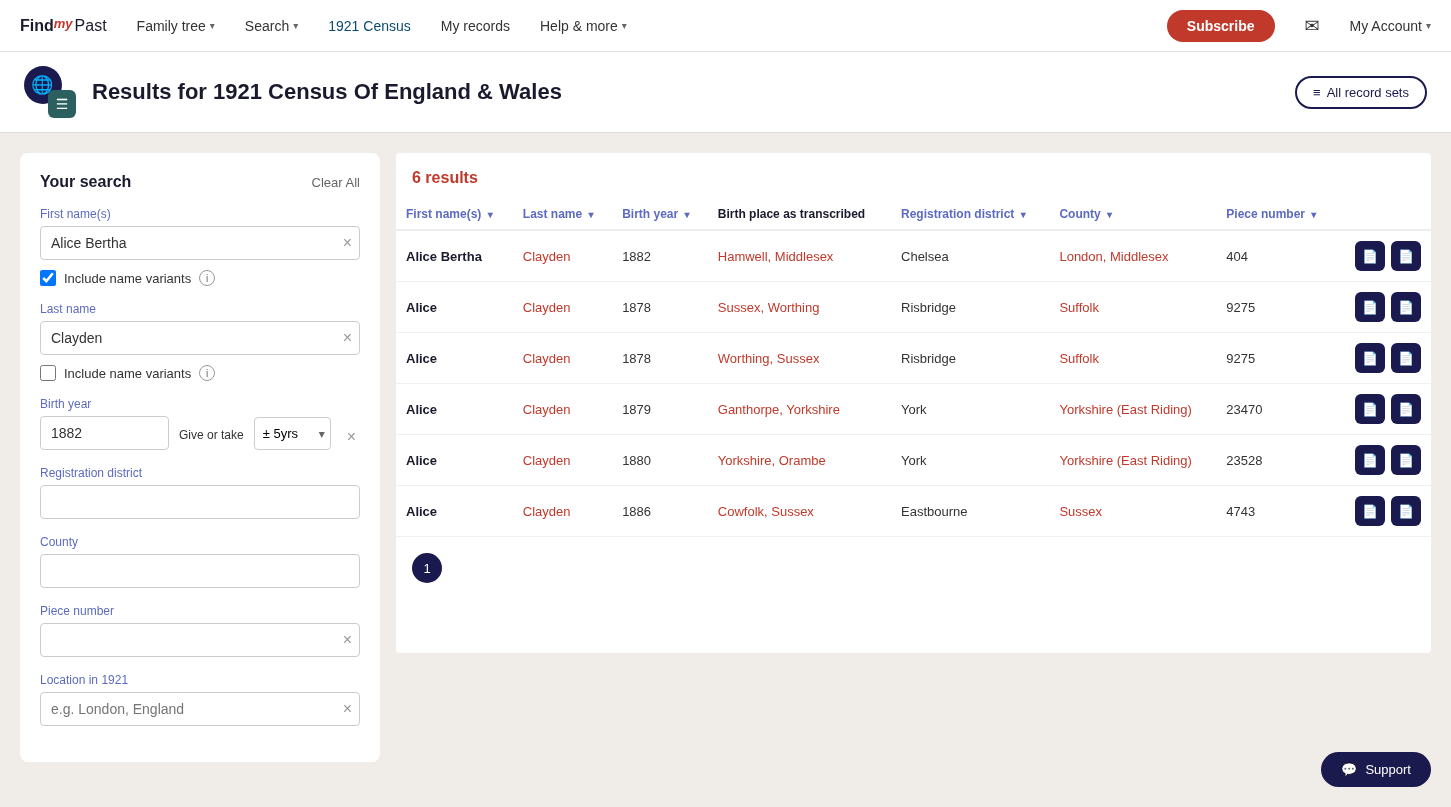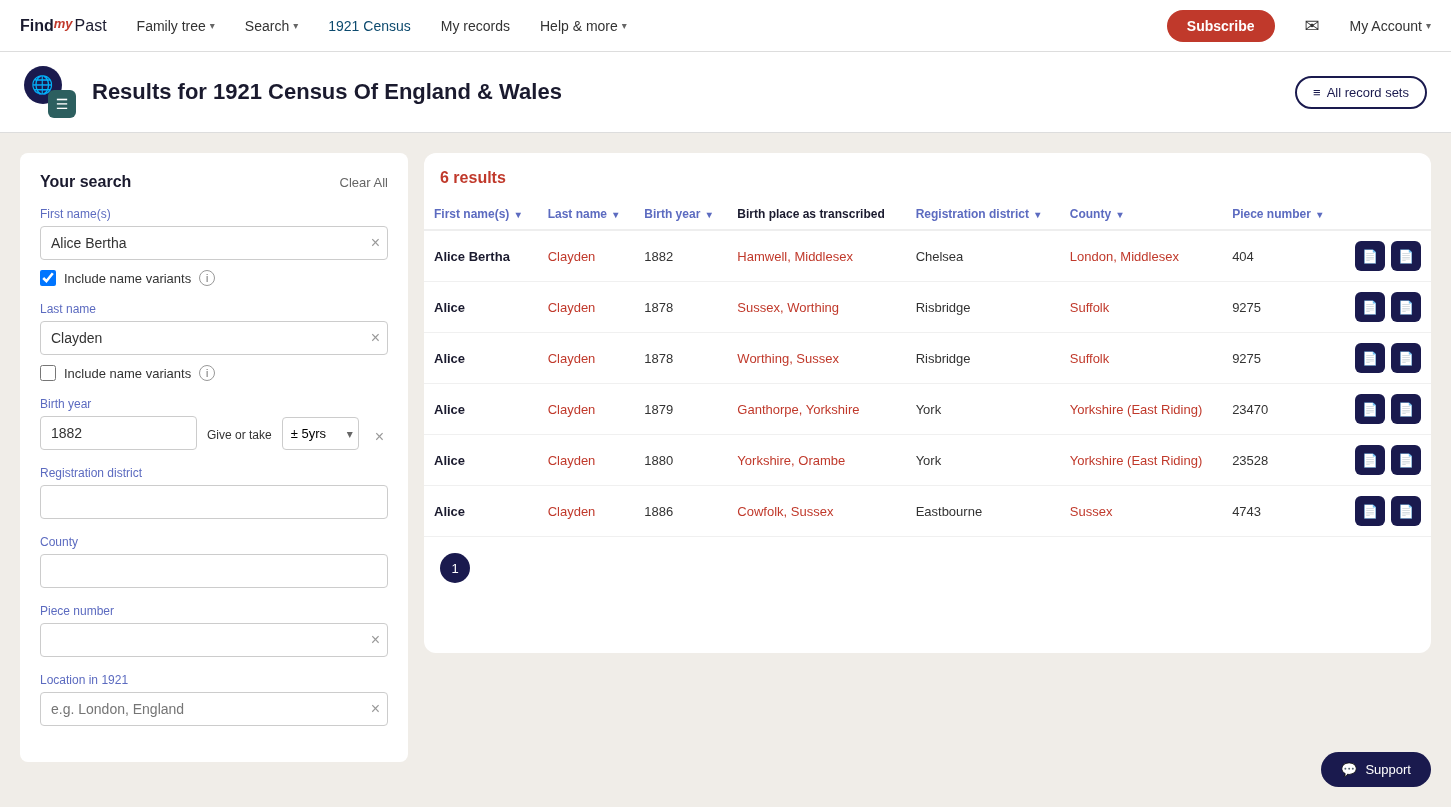--- a/index.html
+++ b/index.html
@@ -113,21 +113,21 @@
       gap: 0;
       padding: 20px;
       align-items: flex-start;
     }
 
     
     .sidebar {
       background: #fff;
       border-radius: 8px;
       padding: 20px;
-      width: 388px;
+      width: 360px;
       min-width: 340px;
       flex-shrink: 0;
     }
     .sidebar-header {
       display: flex;
       justify-content: space-between;
       align-items: center;
       margin-bottom: 16px;
     }
     .sidebar-title {
@@ -242,21 +242,21 @@
       margin-left: 2px;
     }
     .field-section {
       margin-bottom: 16px;
     }
 
     
     .results-panel {
       flex: 1;
       background: #fff;
-      border-radius: 12px;
+      border-radius: 4px;
       margin-left: 16px;
       padding: 16px 0;
       min-height: 500px;
     }
     .results-count {
       font-size: 16px;
       font-weight: bold;
       color: #1a1a2e;
       padding: 0 16px 12px;
     }

